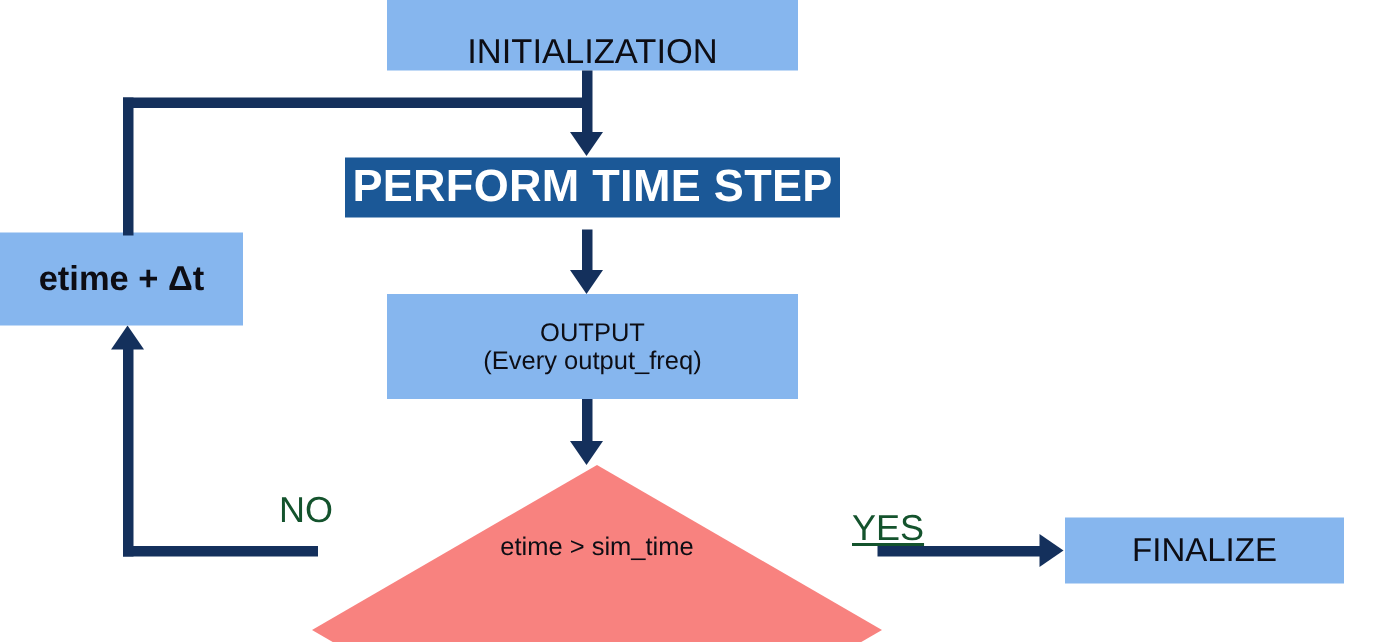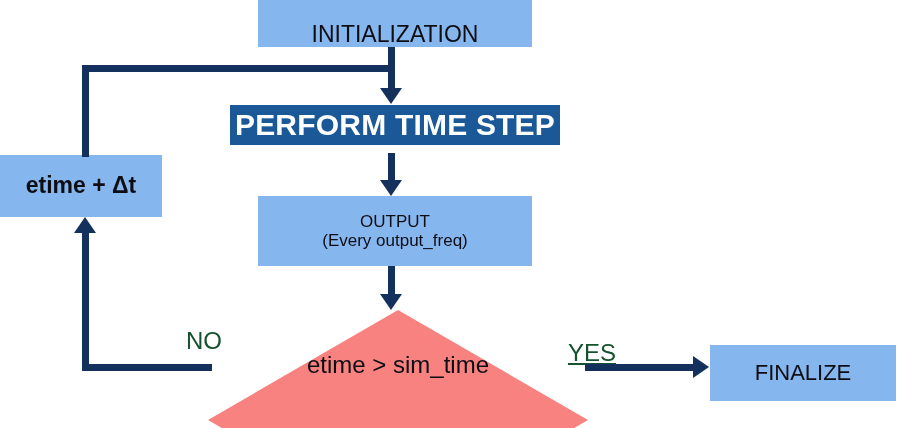--- a/index.html
+++ b/index.html
@@ -42,21 +42,21 @@
   
   #node-init      { left: 258px; top: -8px;  width: 274px; height: 55px;  font-size: 23px; }
   #node-init .node-label { padding-top: 6px; margin-top: 24px; }
 
   #node-step      { left: 230px; top: 105px; width: 330px; height: 40px;  font-size: 30px; letter-spacing: .2px; }
 
   #node-output    { left: 258px; top: 196px; width: 274px; height: 70px;  font-size: 17px; }
 
   #node-etime     { left: 0px;   top: 155px; width: 162px; height: 62px;  font-size: 23px; font-weight: bold; text-align: right; }
 
-  #node-finalize  { left: 710px; top: 345px; width: 186px; height: 56px;  font-size: 22px; }
+  #node-finalize  { left: 710px; top: 345px; width: 186px; height: 44px;  font-size: 22px; }
 
   
   #node-decision {
     position: absolute;
     left: 208px;
     top: 310px;
     width: 380px;
     height: 220px;
   }
   #node-decision .diamond-shape {
@@ -68,21 +68,21 @@
   }
   #node-decision .diamond-text {
     position: absolute;
     left: 0;
     top: 0;
     width: 380px;
     height: 110px;
     display: flex;
     align-items: center;
     justify-content: center;
-    font-size: 24px;
+    font-size: 17px;
     color: #0d0d14;
   }
 
   
   .edge-label {
     position: absolute;
     font-size: 24px;
     color: #14532d;
   }
   #label-no  { left: 186px; top: 327px; }

